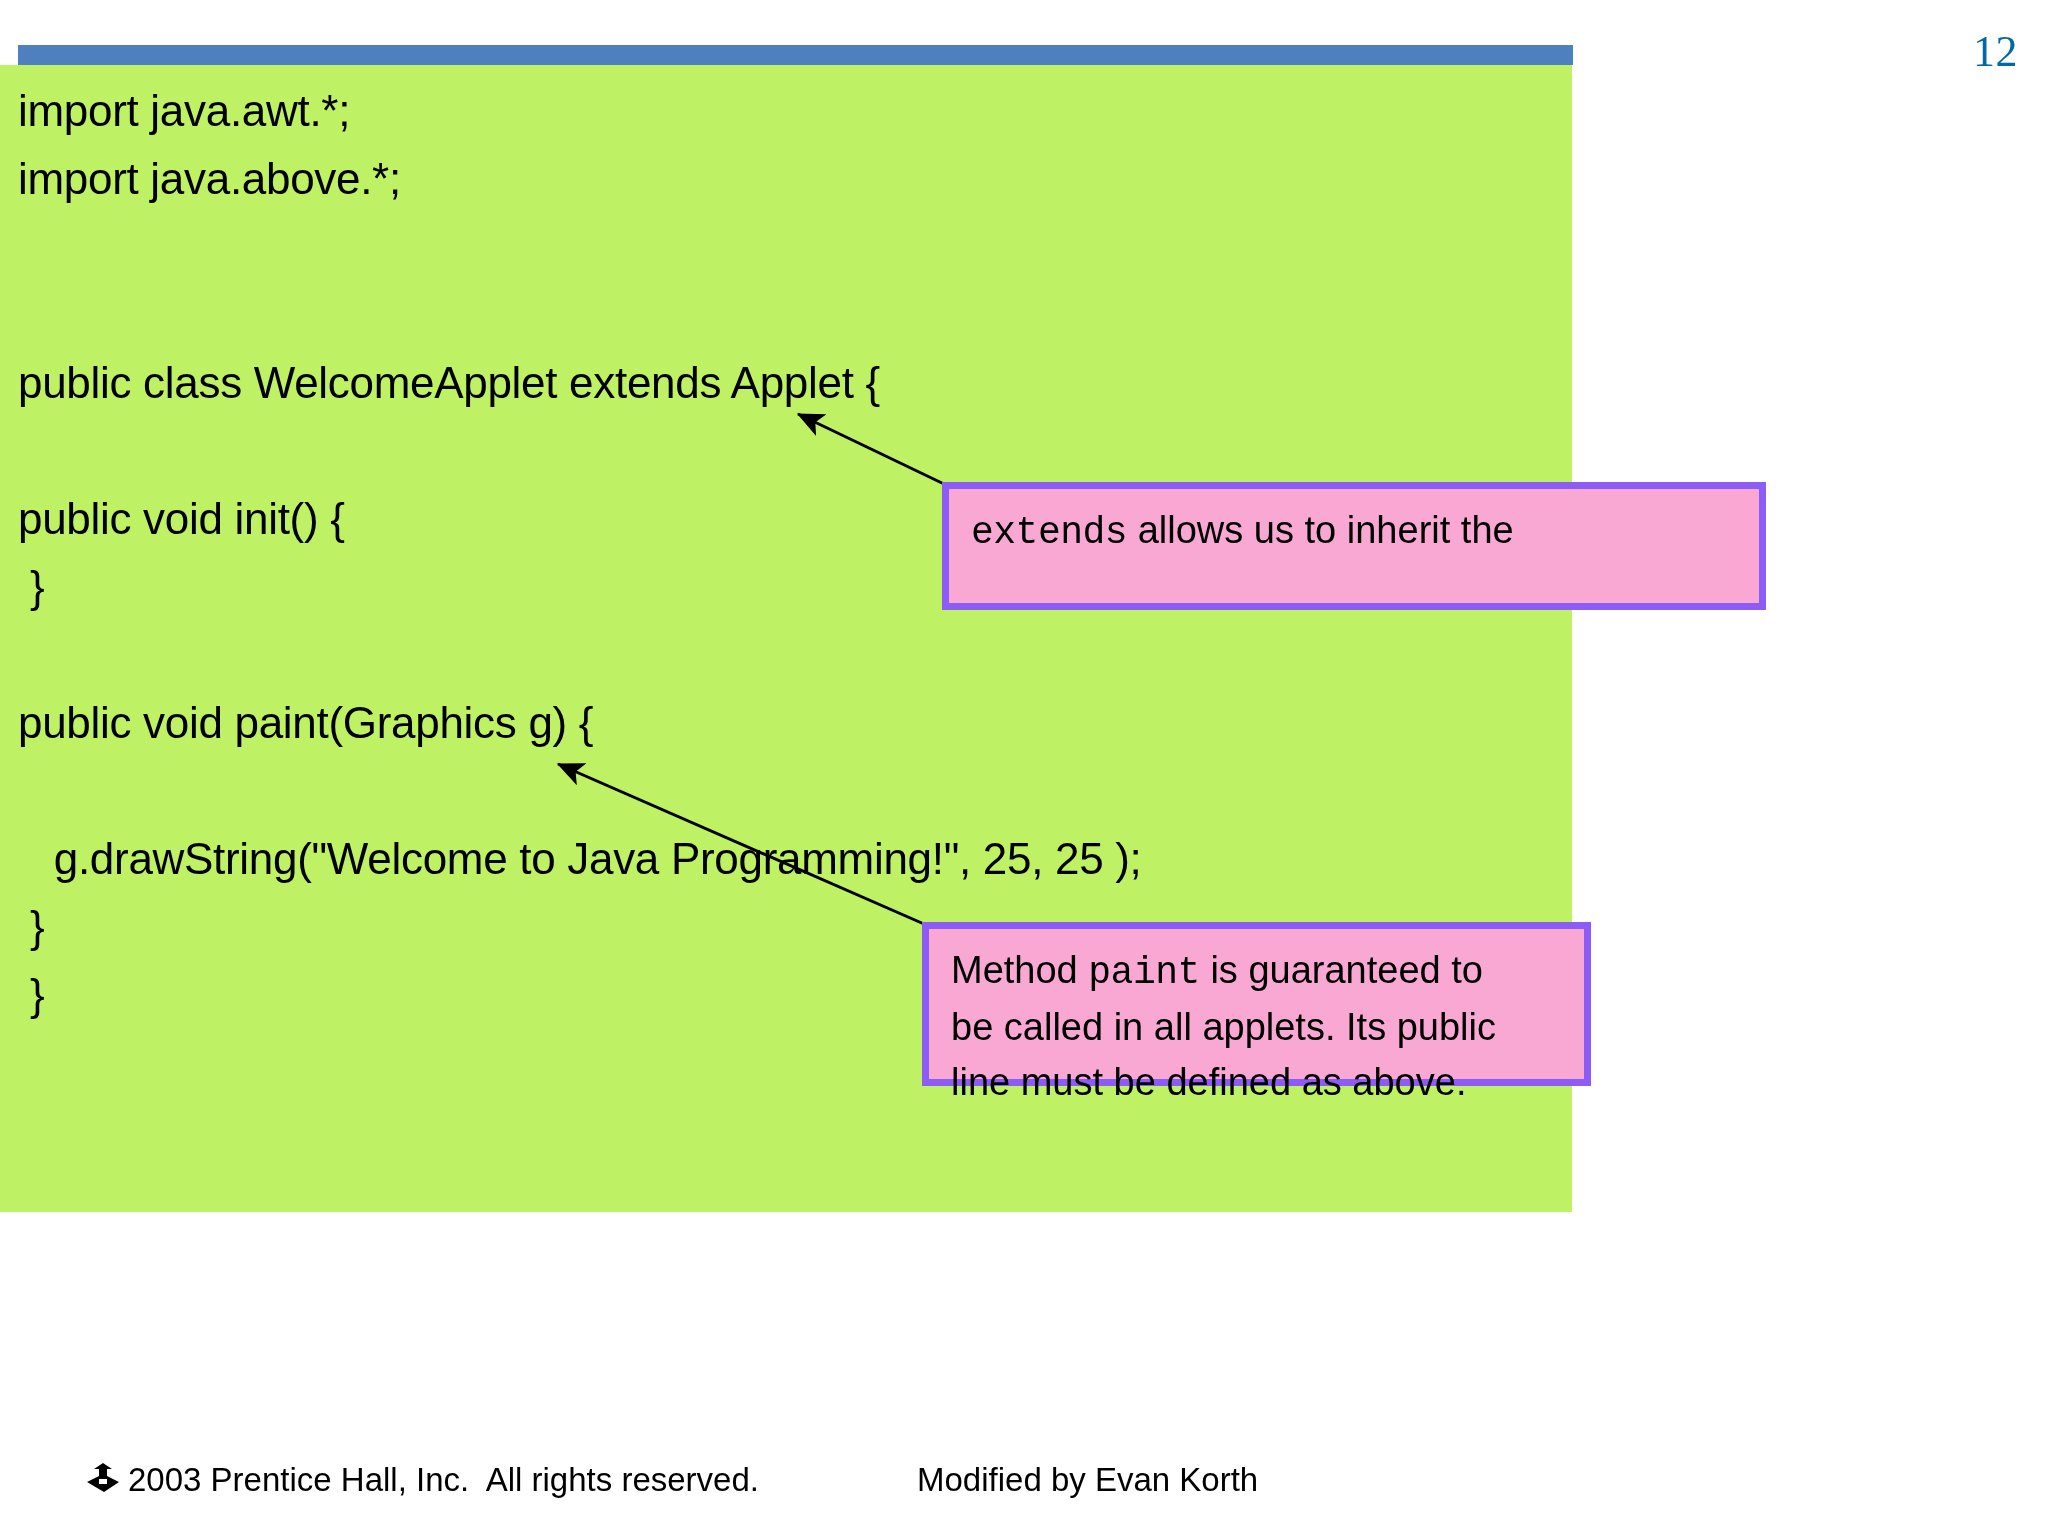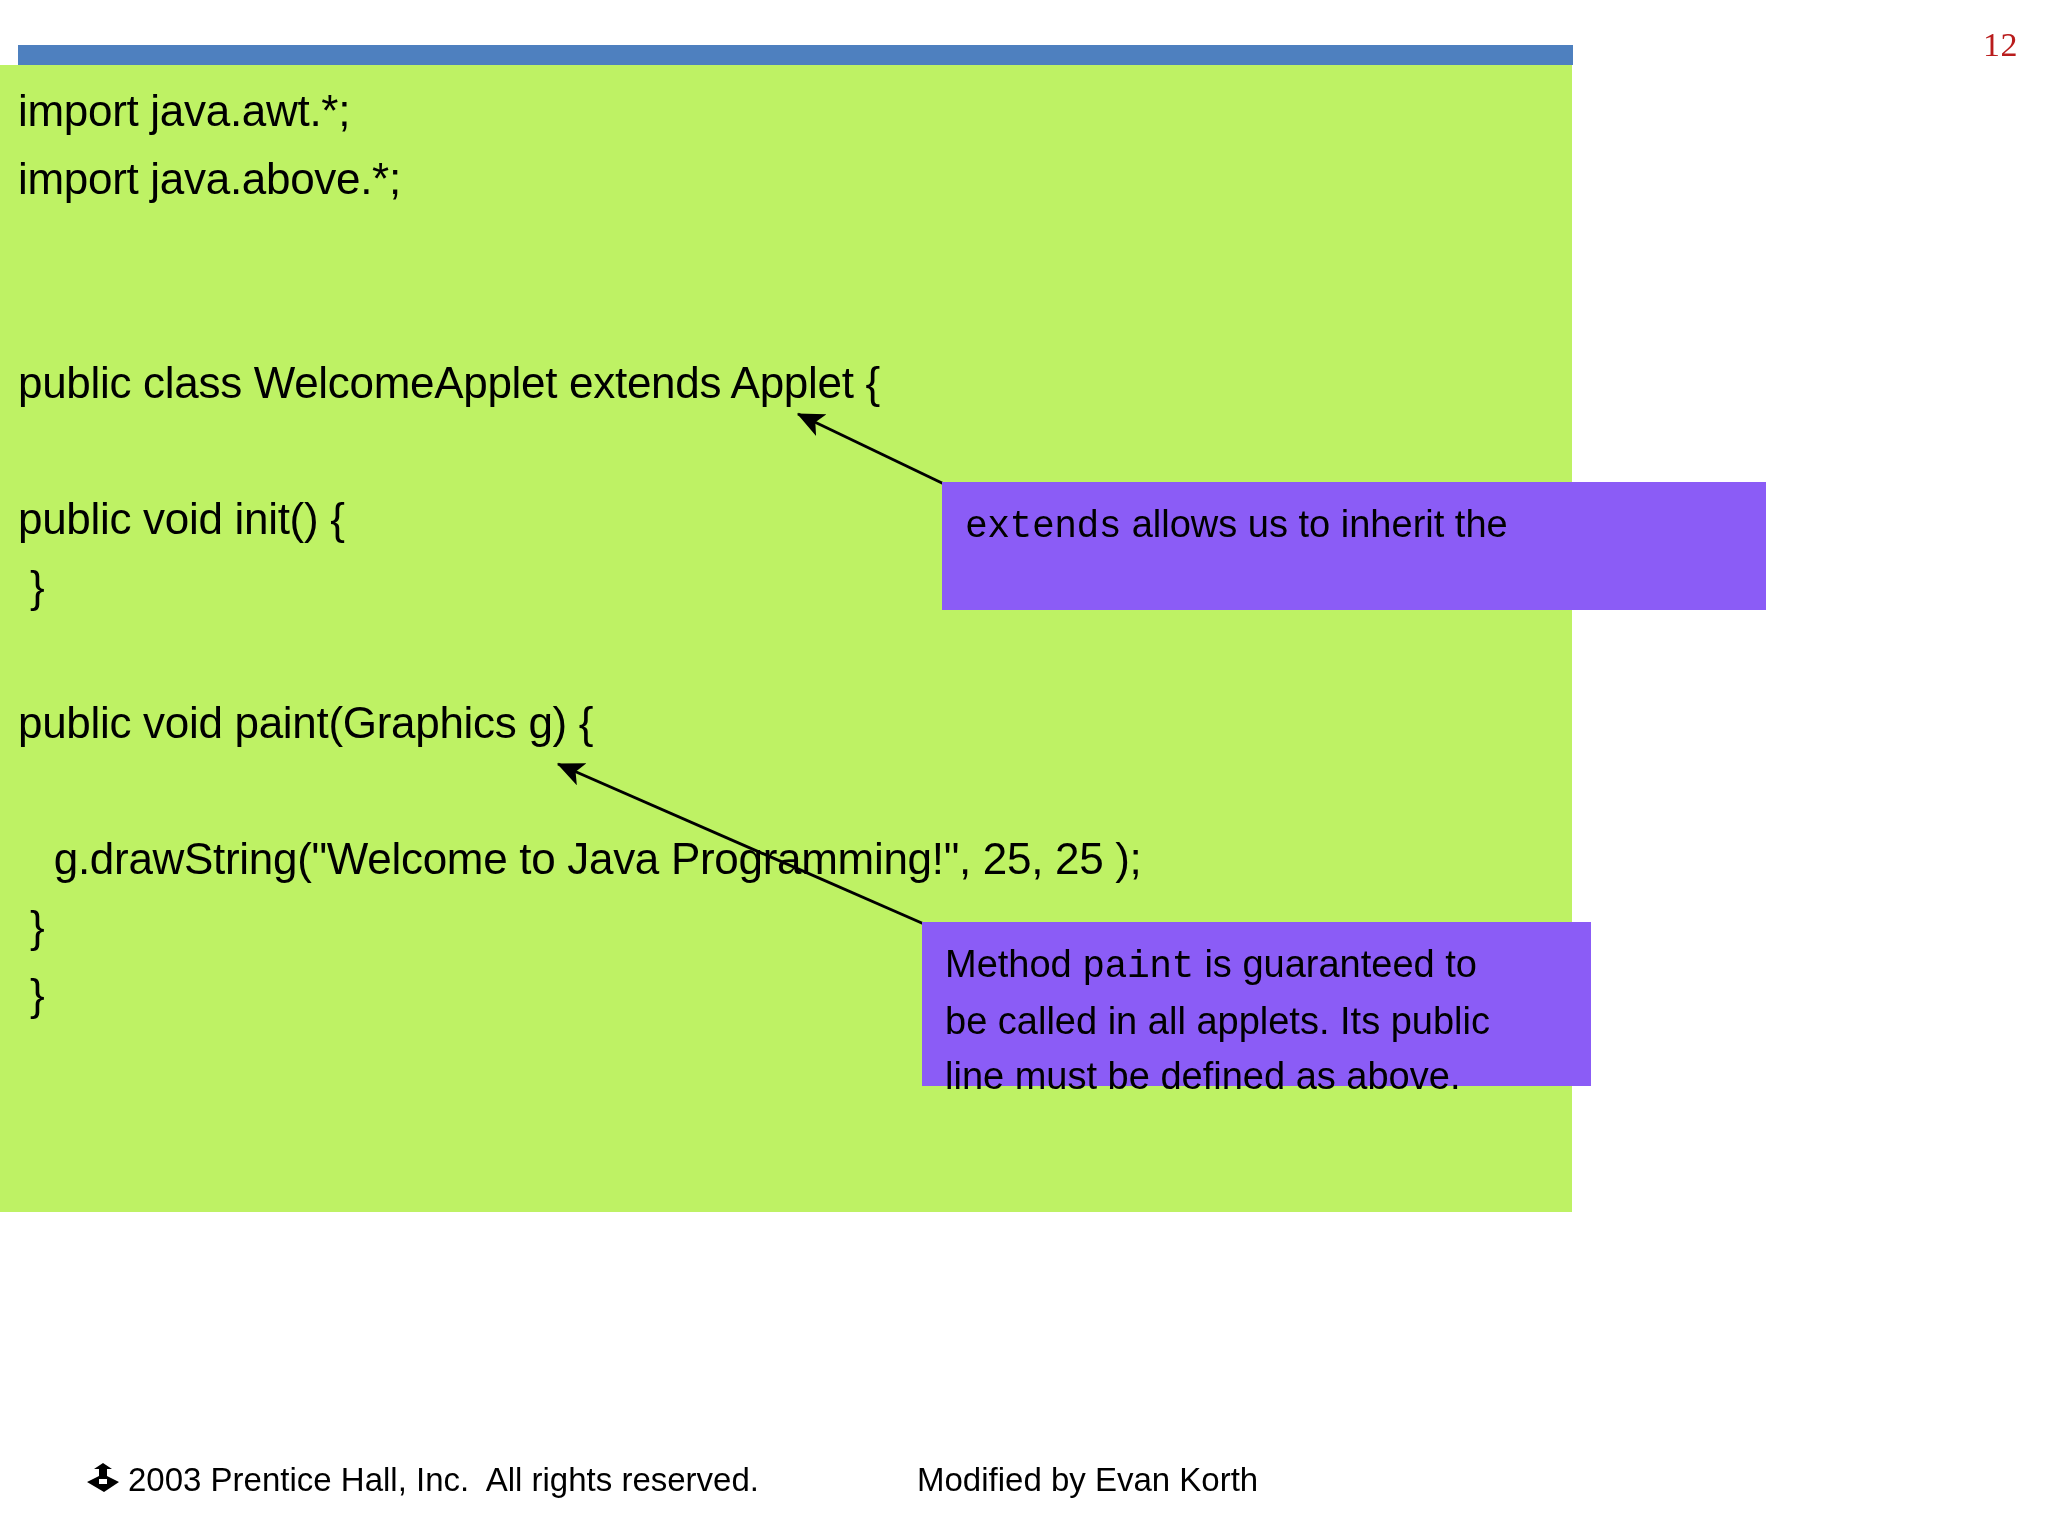--- a/index.html
+++ b/index.html
@@ -15,22 +15,22 @@
     font-family: "Liberation Sans", sans-serif;
     -webkit-font-smoothing: antialiased;
   }
 
   
   #slide-number {
     position: absolute;
     top: 26px;
     right: 30px;
     font-family: "Liberation Serif", serif;
-    font-size: 34px;
-    color: #b91c1c;
+    font-size: 44px;
+    color: #0369a1;
     letter-spacing: 0.5px;
   }
 
   
   #top-bar {
     position: absolute;
     left: 18px;
     top: 45px;
     width: 1555px;
     height: 20px;
@@ -61,22 +61,22 @@
     white-space: pre;
     letter-spacing: -0.3px;
   }
   .code-line.blank {
     height: 68px;
   }
 
   
   .callout {
     position: absolute;
-    background: #8b5cf6;
-    border: 1px solid #8b5cf6;
+    background: #f9a8d4;
+    border: 7px solid #8b5cf6;
     box-sizing: border-box;
     padding: 14px 18px 10px 22px;
   }
   .callout p {
     margin: 0;
     font-family: "Liberation Sans", sans-serif;
     font-size: 38px;
     line-height: 55px;
     color: #000000;
     white-space: nowrap;

